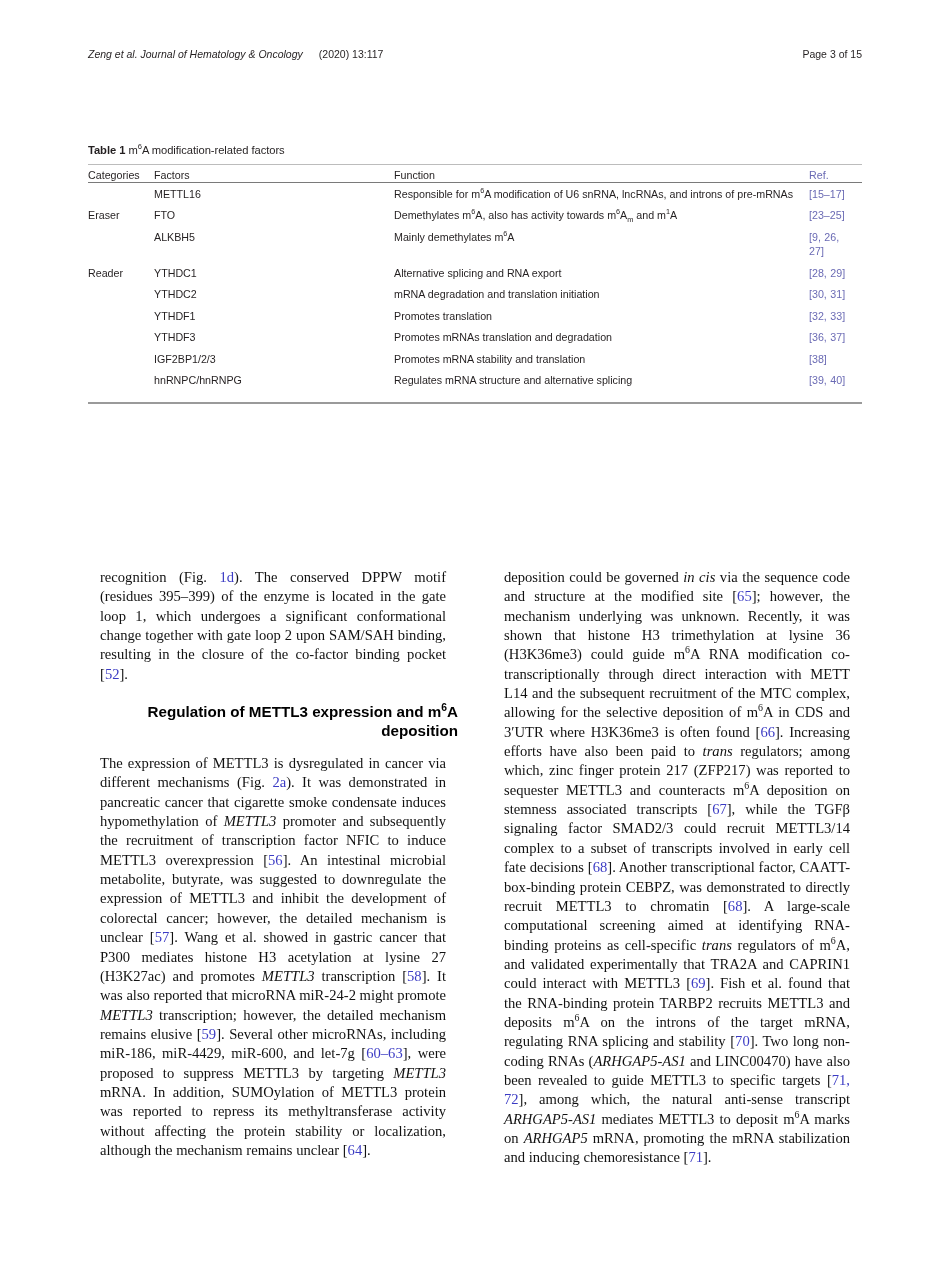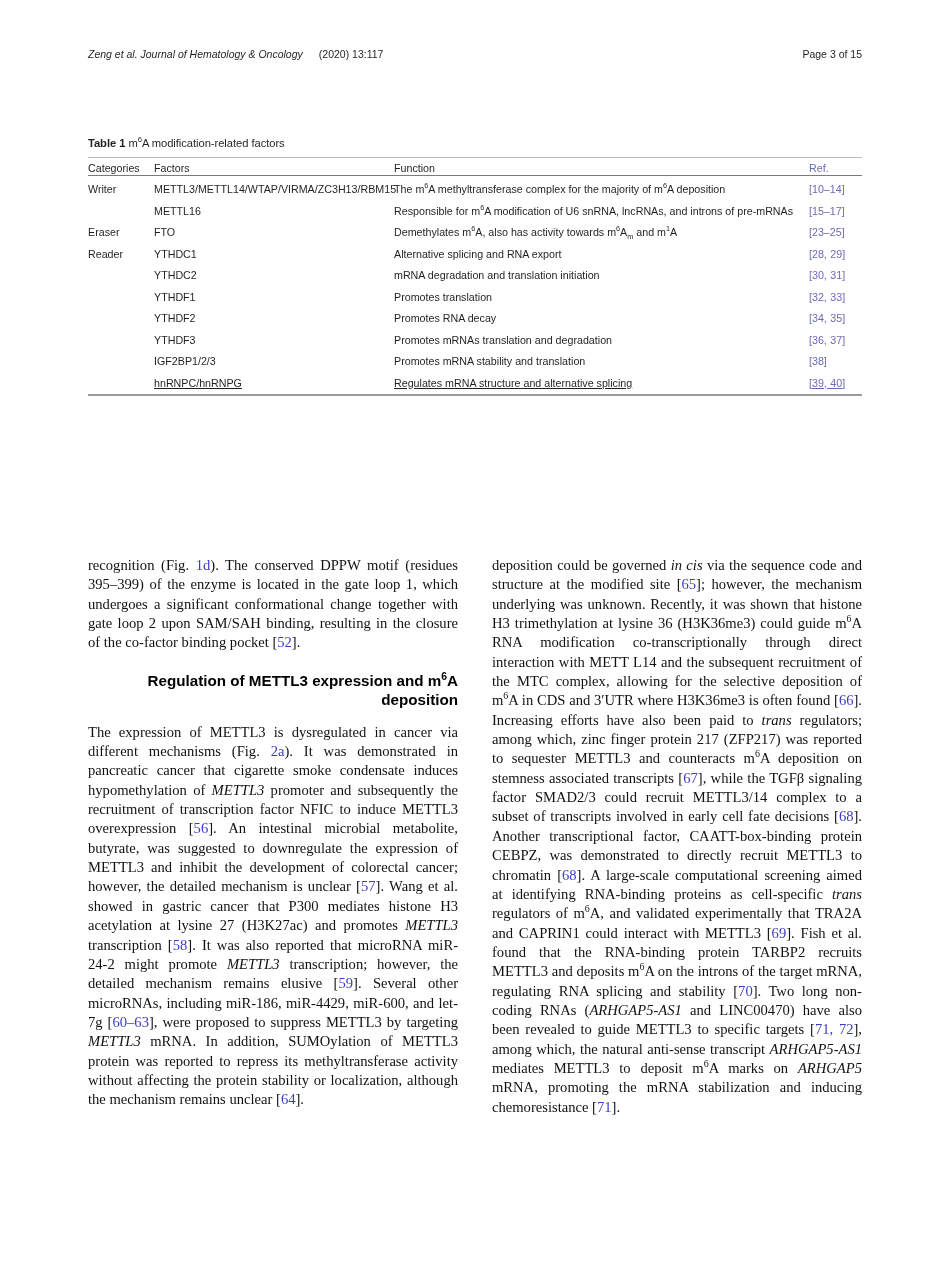--- a/index.html
+++ b/index.html
@@ -49,21 +49,21 @@
   .runhead-right {
     margin-left: auto;
     font-style: normal;
     white-space: nowrap;
   }
 
   
   .table-block {
     position: absolute;
     left: 88px;
-    top: 136px;
+    top: 143px;
     width: 774px;
   }
   .table-caption {
     font-family: "Liberation Sans", sans-serif;
     font-size: 11.2px;
     color: #231f20;
     line-height: 15px;
     margin-bottom: 6px;
     letter-spacing: -0.05px;
   }
@@ -90,23 +90,22 @@
   }
   table.factors tbody td {
     vertical-align: top;
     padding: 3.5px 6px 3.5px 0;
     line-height: 14.5px;
   }
   table.factors tbody tr.first-body td {
     padding-top: 6px;
   }
   table.factors tbody tr.last-body td {
-    padding-bottom: 4px;
+    padding-bottom: 14px;
     border-bottom: 2px solid #9a9a9a;
-    text-decoration: underline;
   }
   col.c-cat { width: 66px; }
   col.c-fac { width: 240px; }
   col.c-fun { width: 415px; }
   col.c-ref { width: 53px; }
 
   td.ref, th.ref { color: #6a6ab4; }
   td.ref { word-spacing: 0.5px; }
 
   sup.sm, sub.sm {
@@ -120,21 +119,21 @@
     left: 88px;
     top: 556px;
     width: 774px;
     display: flex;
     gap: 34px;
   }
   .col {
     width: 370px;
   }
   .col p {
-    margin: 0;
+    margin: 12px;
     font-family: "Liberation Serif", serif;
     font-size: 14.6px;
     line-height: 19.35px;
     text-align: justify;
     text-justify: inter-word;
     color: #111111;
     hyphens: none;
   }
   .col p.indent {
     text-indent: 14px;
@@ -177,43 +176,43 @@
       <thead>
         <tr>
           <th>Categories</th>
           <th>Factors</th>
           <th>Function</th>
           <th class="ref">Ref.</th>
         </tr>
       </thead>
       <tbody>
 
-        <tr class="first-body">
-          <td>Writer</td>
-          <td>METTL3/METTL14/WTAP/VIRMA/ZC3H13/RBM15</td>
-          <td>The m<sup class="sm">6</sup>A methyltransferase complex for the majority of m<sup class="sm">6</sup>A deposition</td>
-          <td class="ref">[10–14]</td>
-        </tr>
 
         <tr>
           <td></td>
           <td>METTL16</td>
           <td>Responsible for m<sup class="sm">6</sup>A modification of U6 snRNA, lncRNAs, and introns of pre-mRNAs</td>
           <td class="ref">[15–17]</td>
         </tr>
 
 
 
         <tr>
           <td>Eraser</td>
           <td>FTO</td>
           <td>Demethylates m<sup class="sm">6</sup>A, also has activity towards m<sup class="sm">6</sup>A<sub class="sm">m</sub> and m<sup class="sm">1</sup>A</td>
           <td class="ref">[23–25]</td>
         </tr>
 
+        <tr>
+          <td></td>
+          <td>ALKBH5</td>
+          <td>Mainly demethylates m<sup class="sm">6</sup>A</td>
+          <td class="ref">[9, 26, 27]</td>
+        </tr>
 
         <tr>
           <td>Reader</td>
           <td>YTHDC1</td>
           <td>Alternative splicing and RNA export</td>
           <td class="ref">[28, 29]</td>
         </tr>
 
         <tr>
           <td></td>
@@ -222,26 +221,20 @@
           <td class="ref">[30, 31]</td>
         </tr>
 
         <tr>
           <td></td>
           <td>YTHDF1</td>
           <td>Promotes translation</td>
           <td class="ref">[32, 33]</td>
         </tr>
 
-        <tr>
-          <td></td>
-          <td>YTHDF2</td>
-          <td>Promotes RNA decay</td>
-          <td class="ref">[34, 35]</td>
-        </tr>
 
         <tr>
           <td></td>
           <td>YTHDF3</td>
           <td>Promotes mRNAs translation and degradation</td>
           <td class="ref">[36, 37]</td>
         </tr>
 
         <tr>
           <td></td>

